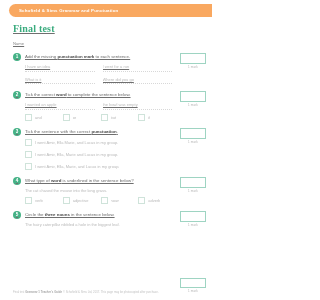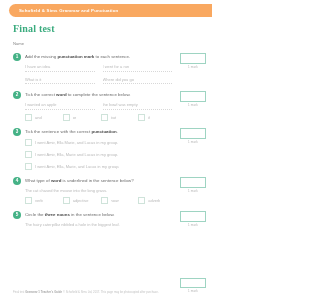--- a/index.html
+++ b/index.html
@@ -40,20 +40,21 @@
 
   
   .page {
     position: absolute;
     top: 17px;
     left: 0;
     right: 0;
     bottom: 0;
     padding: 0 6px 0 13px;
     box-sizing: border-box;
+    text-decoration: underline;
   }
 
   .doc-title {
     font-size: 10px;
     color: #3aab7e;
     font-family: "Liberation Serif", serif;
     font-weight: 700;
     margin: 6px 0 0 0;
     letter-spacing: 0.2px;
   }

